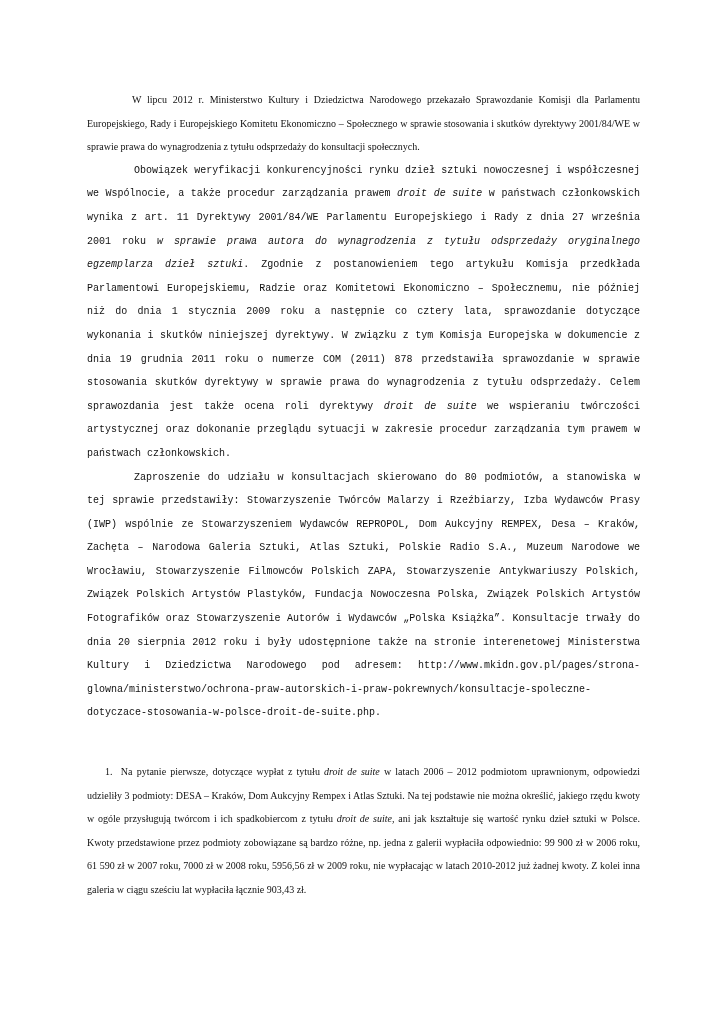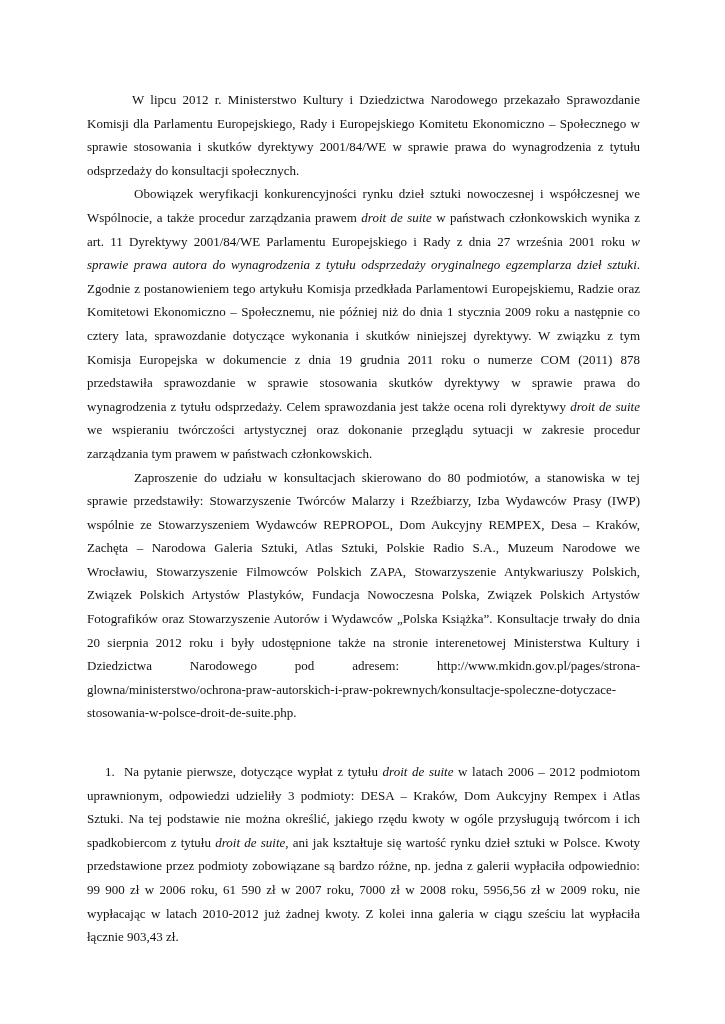--- a/index.html
+++ b/index.html
@@ -3,28 +3,28 @@
 <meta charset="utf-8">
 <style>
   html, body { margin: 0; padding: 0; background: #ffffff; }
   body { width: 725px; height: 1024px; position: relative; overflow: hidden; }
   .page {
     position: absolute;
     left: 87px;
     top: 88px;
     width: 553px;
     font-family: "Liberation Serif", serif;
-    font-size: 13px;
+    font-size: 10px;
     line-height: 23.6px;
     color: #111111;
     text-align: justify;
   }
   .page p { margin: 0; }
   .indent { text-indent: 45px; }
-  .indent2 { text-indent: 47px; }
+  .indent2 { text-indent: 47px; font-family: Liberation Mono, monospace; }
   .gap { height: 35px; }
   .list-item { text-indent: 18px; }
   em { font-style: italic; }
 </style>
 </head>
 <body>
 
 <div class="page">
   <p class="indent"><span>W lipcu 2012 r. Ministerstwo Kultury i Dziedzictwa Narodowego przekazało Sprawozdanie Komisji dla Parlamentu Europejskiego, Rady i Europejskiego Komitetu Ekonomiczno – Społecznego w sprawie stosowania i skutków dyrektywy 2001/84/WE w sprawie prawa do wynagrodzenia z tytułu odsprzedaży do konsultacji społecznych.</span></p>
   <p class="indent2"><span>Obowiązek weryfikacji konkurencyjności rynku dzieł sztuki nowoczesnej i współczesnej we Wspólnocie, a także procedur zarządzania prawem </span><em>droit de suite</em><span> w państwach członkowskich wynika z art. 11 Dyrektywy 2001/84/WE Parlamentu Europejskiego i Rady z dnia 27 września 2001 roku </span><em>w sprawie prawa autora do wynagrodzenia z tytułu odsprzedaży oryginalnego egzemplarza dzieł sztuki</em><span>. Zgodnie z postanowieniem tego artykułu Komisja przedkłada Parlamentowi Europejskiemu, Radzie oraz Komitetowi Ekonomiczno – Społecznemu, nie później niż do dnia 1 stycznia 2009 roku a następnie co cztery lata, sprawozdanie dotyczące wykonania i skutków niniejszej dyrektywy. W związku z tym Komisja Europejska w dokumencie z dnia 19 grudnia 2011 roku o numerze COM (2011) 878 przedstawiła sprawozdanie w sprawie stosowania skutków dyrektywy w sprawie prawa do wynagrodzenia z tytułu odsprzedaży. Celem sprawozdania jest także ocena roli dyrektywy </span><em>droit de suite</em><span> we wspieraniu twórczości artystycznej oraz dokonanie przeglądu sytuacji w zakresie procedur zarządzania tym prawem w państwach członkowskich.</span></p>

